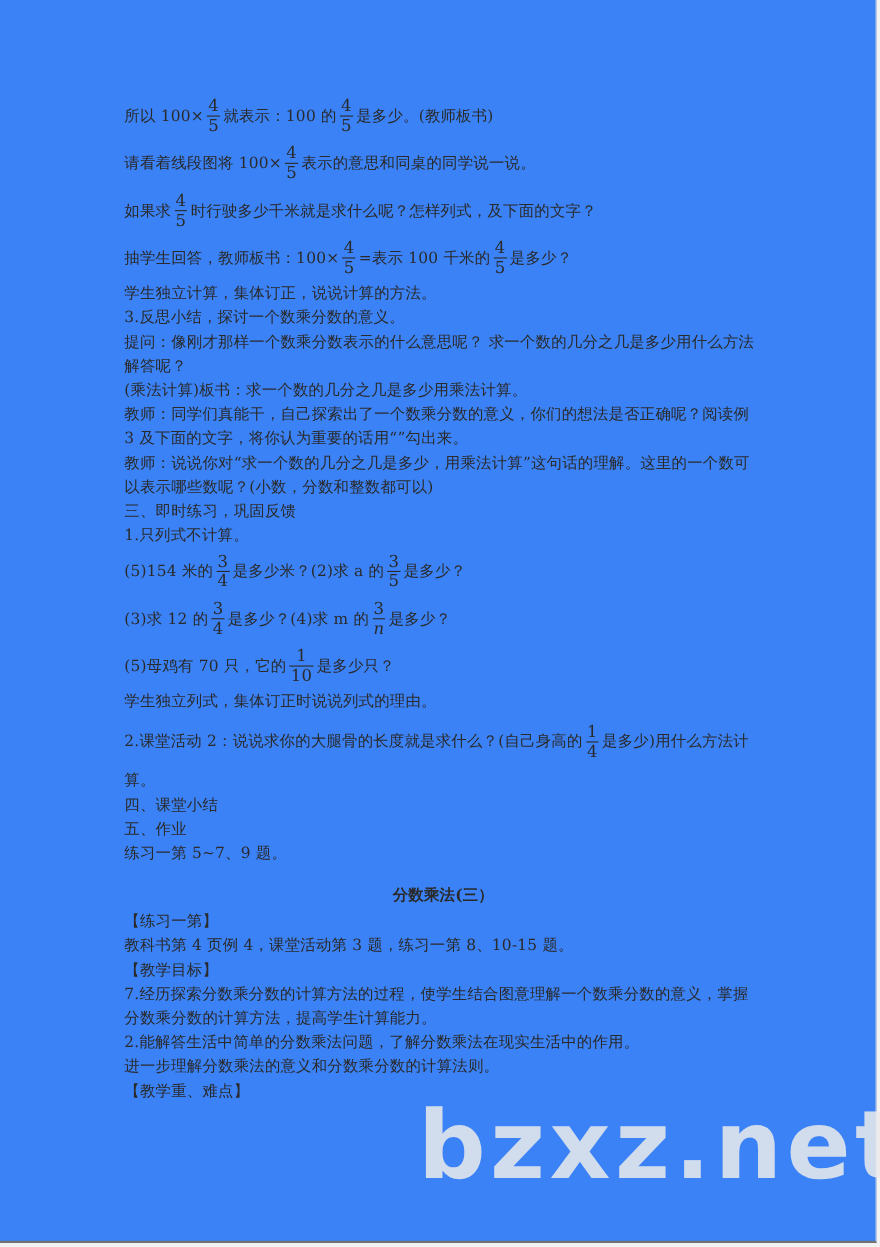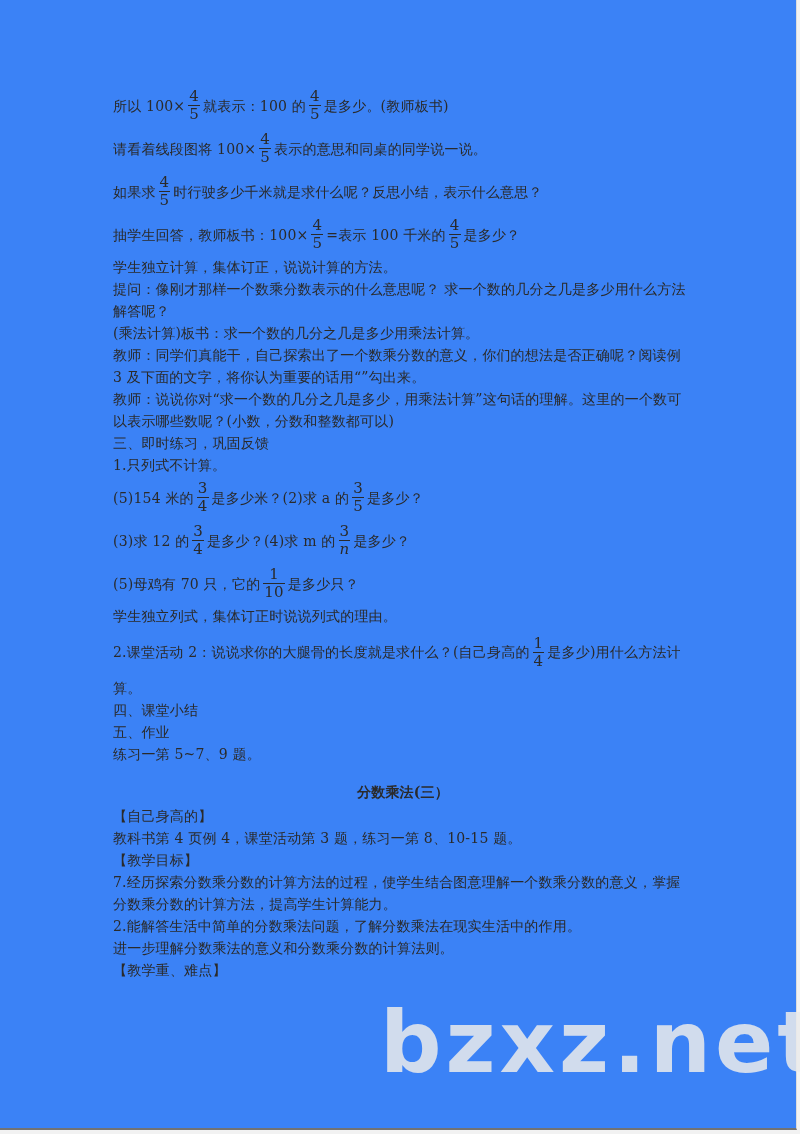--- a/index.html
+++ b/index.html
@@ -66,40 +66,41 @@
       <span>表示的意思和同桌的同学说一说。</span>
     </div>
 
     <div class="line frac-line">
       <span>如果求</span>
       <span class="frac">
           <span class="num">4</span>
           <span class="bar"></span>
           <span class="den">5</span>
         </span>
-      <span>时行驶多少千米就是求什么呢？反思小结，表示什么意思？</span>
+      <span>时行驶多少千米就是求什么呢？怎样列式，及下面的文字？</span>
     </div>
 
     <div class="line frac-line">
       <span>抽学生回答，教师板书：100×</span>
       <span class="frac">
           <span class="num">4</span>
           <span class="bar"></span>
           <span class="den">5</span>
         </span>
       <span>=表示 100 千米的</span>
       <span class="frac">
           <span class="num">4</span>
           <span class="bar"></span>
           <span class="den">5</span>
         </span>
       <span>是多少？</span>
     </div>
 
     <div class="line">学生独立计算，集体订正，说说计算的方法。</div>
+    <div class="line">3.反思小结，探讨一个数乘分数的意义。</div>
     <div class="line wrap">提问：像刚才那样一个数乘分数表示的什么意思呢？ 求一个数的几分之几是多少用什么方法解答呢？</div>
     <div class="line">(乘法计算)板书：求一个数的几分之几是多少用乘法计算。</div>
     <div class="line wrap">教师：同学们真能干，自己探索出了一个数乘分数的意义，你们的想法是否正确呢？阅读例 3 及下面的文字，将你认为重要的话用“”勾出来。</div>
     <div class="line wrap">教师：说说你对“求一个数的几分之几是多少，用乘法计算”这句话的理解。这里的一个数可以表示哪些数呢？(小数，分数和整数都可以)</div>
     <div class="line">三、即时练习，巩固反馈</div>
     <div class="line">1.只列式不计算。</div>
 
     <div class="line frac-line">
       <span>(5)154 米的</span>
       <span class="frac">
@@ -152,21 +153,21 @@
           <span class="den">4</span>
         </span>
       <span>是多少)用什么方法计</span>
     </div>
     <div class="line">算。</div>
     <div class="line">四、课堂小结</div>
     <div class="line">五、作业</div>
     <div class="line">练习一第 5~7、9 题。</div>
 
     <div class="title">分数乘法(三）</div>
-    <div class="line">【自己身高的】</div>
+    <div class="line">【练习一第】</div>
     <div class="line">教科书第 4 页例 4，课堂活动第 3 题，练习一第 8、10-15 题。</div>
     <div class="line">【教学目标】</div>
     <div class="line wrap">7.经历探索分数乘分数的计算方法的过程，使学生结合图意理解一个数乘分数的意义，掌握分数乘分数的计算方法，提高学生计算能力。</div>
     <div class="line">2.能解答生活中简单的分数乘法问题，了解分数乘法在现实生活中的作用。</div>
     <div class="line">进一步理解分数乘法的意义和分数乘分数的计算法则。</div>
     <div class="line">【教学重、难点】</div>
   </div>
   <div class="watermark">bzxz.net</div>
 </div>
 

